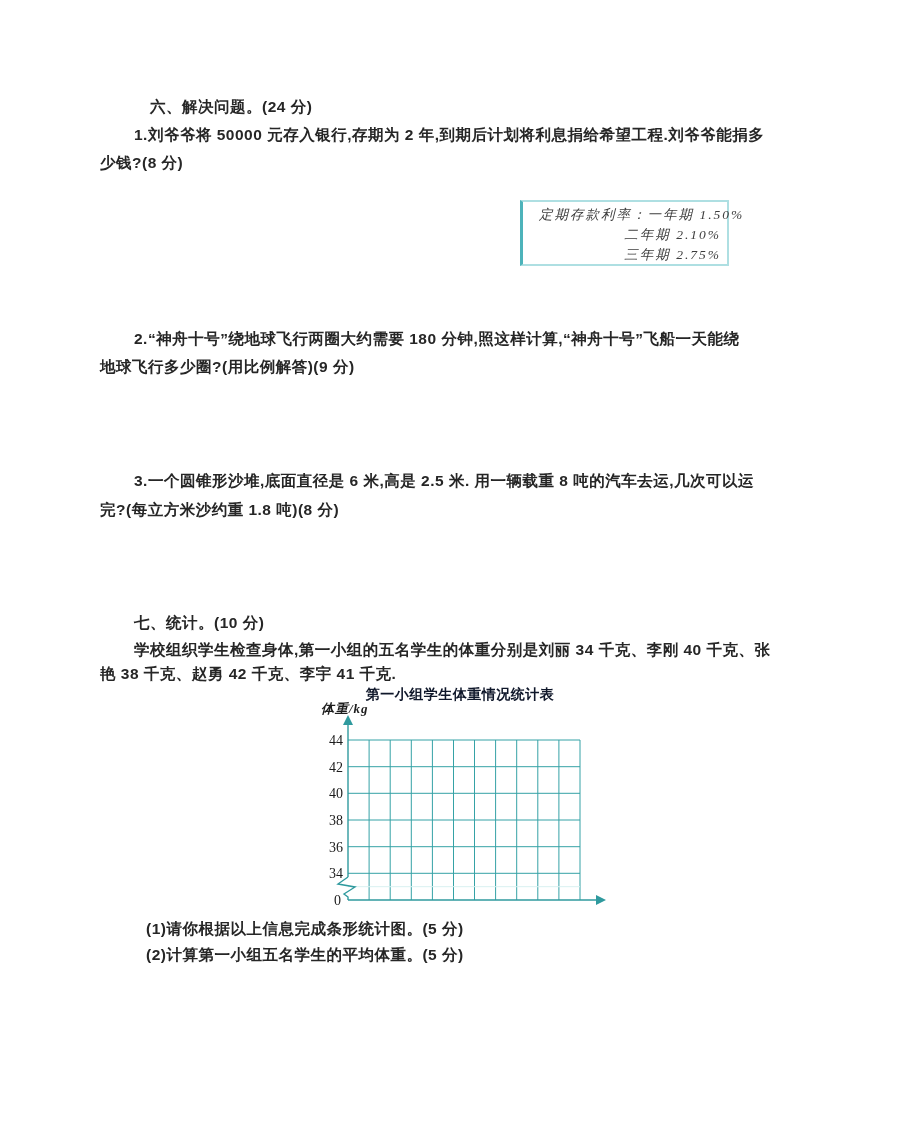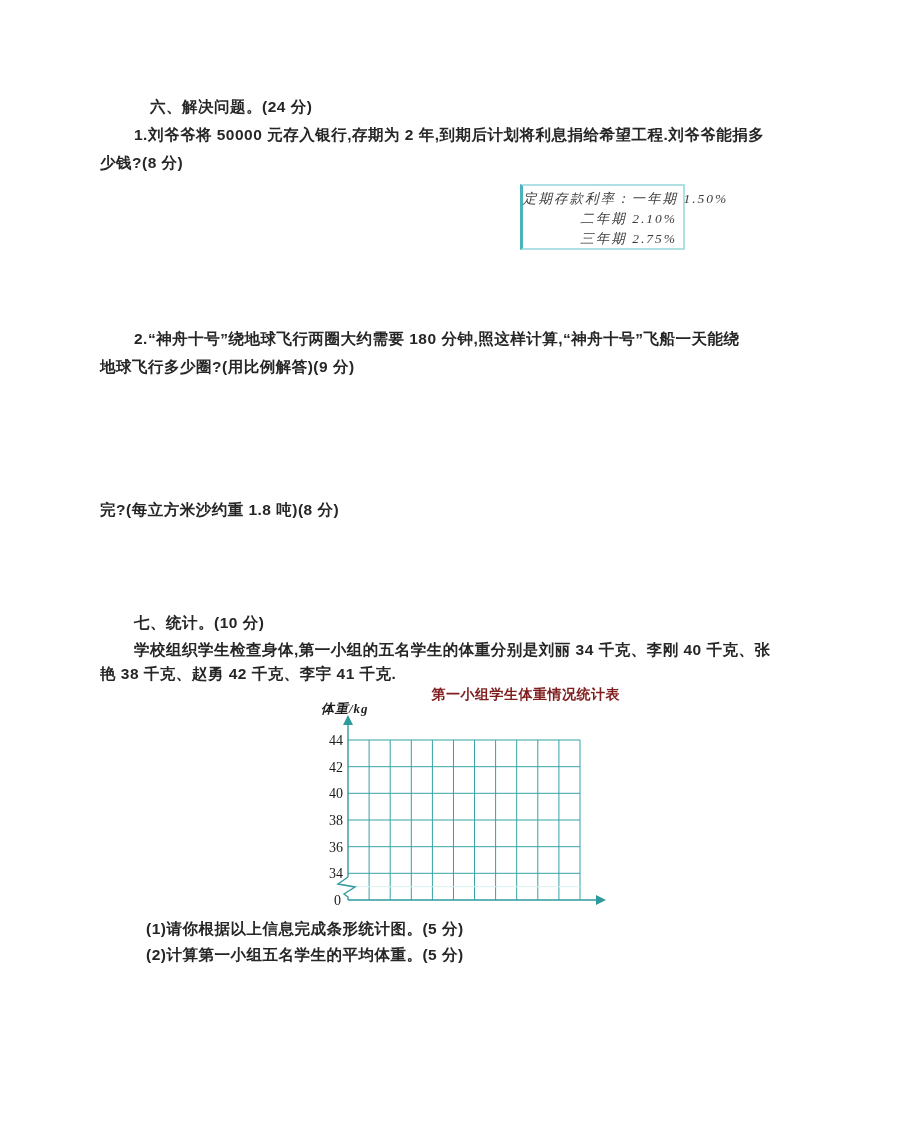--- a/index.html
+++ b/index.html
@@ -21,47 +21,47 @@
     white-space:pre;
     letter-spacing:0.5px;
     font-weight:bold;
   }
   .indent1{text-indent:34px;}
   .indent2{text-indent:50px;}
   .indent3{text-indent:46px;}
   .bold{font-weight:bold;}
   #rate-box{
     position:absolute;
-    left:520px;top:184px;
-    width:165px;height:66px;
+    left:520px;top:200px;
+    width:209px;height:66px;
     border-top:2px solid #aedfe2;
     border-right:2px solid #aedfe2;
     border-bottom:2px solid #aedfe2;
     border-left:3px solid #4db3ba;
     box-sizing:border-box;
-    padding:3px 6px 0 0;
+    padding:3px 6px 0 16px;
   }
   .rate-line{
     text-align:right;
     font-family:"Liberation Serif", serif;
     font-style:italic;
     font-size:13.5px;
     line-height:20px;
     color:#3c3c3c;
     letter-spacing:2px;
     white-space:pre;
   }
   #chart-title{
     position:absolute;
     left:300px;top:686px;
     width:320px;
-    text-align:right;
+    text-align:center;
     font-size:14px;
     font-weight:bold;
-    color:#7f1d1d;
+    color:#0f172a;
     letter-spacing:0.5px;
   }
   #chart-ylabel{
     position:absolute;
     left:321px;top:700px;
     font-family:"Liberation Serif", serif;
     font-style:italic;
     font-size:13px;
     color:#1d1d1d;
     letter-spacing:1px;
@@ -92,20 +92,21 @@
 
   <div id="rate-box">
     <div class="rate-line">定期存款利率：一年期 1.50%</div>
     <div class="rate-line">二年期 2.10%</div>
     <div class="rate-line">三年期 2.75%</div>
   </div>
 
   <div class="line indent1" style="top:328px">2.“神舟十号”绕地球飞行两圈大约需要 180 分钟,照这样计算,“神舟十号”飞船一天能绕</div>
   <div class="line" style="top:356px">地球飞行多少圈?(用比例解答)(9 分)</div>
 
+  <div class="line indent1" style="top:470px">3.一个圆锥形沙堆,底面直径是 6 米,高是 2.5 米. 用一辆载重 8 吨的汽车去运,几次可以运</div>
   <div class="line" style="top:499px">完?(每立方米沙约重 1.8 吨)(8 分)</div>
 
   <div class="line bold indent1" style="top:612px">七、统计。(10 分)</div>
 
   <div class="line indent1" style="top:639px">学校组织学生检查身体,第一小组的五名学生的体重分别是刘丽 34 千克、李刚 40 千克、张</div>
   <div class="line" style="top:663px">艳 38 千克、赵勇 42 千克、李宇 41 千克.</div>
 
   <div id="chart-title">第一小组学生体重情况统计表</div>
   <div id="chart-ylabel">体重/kg</div>
 

